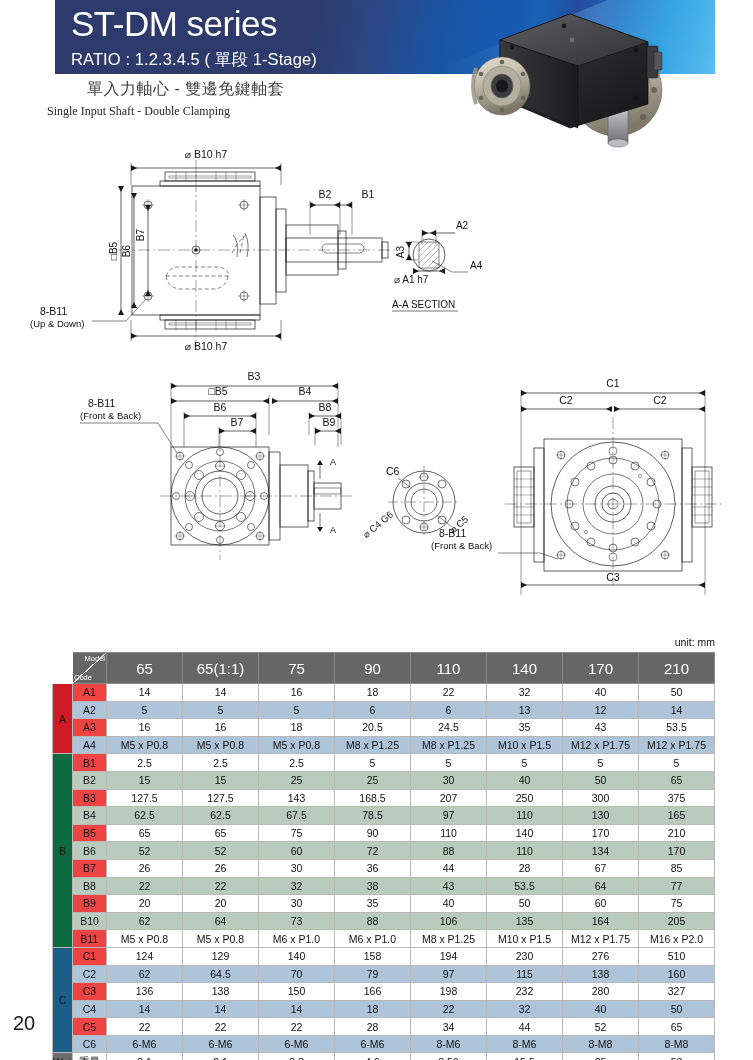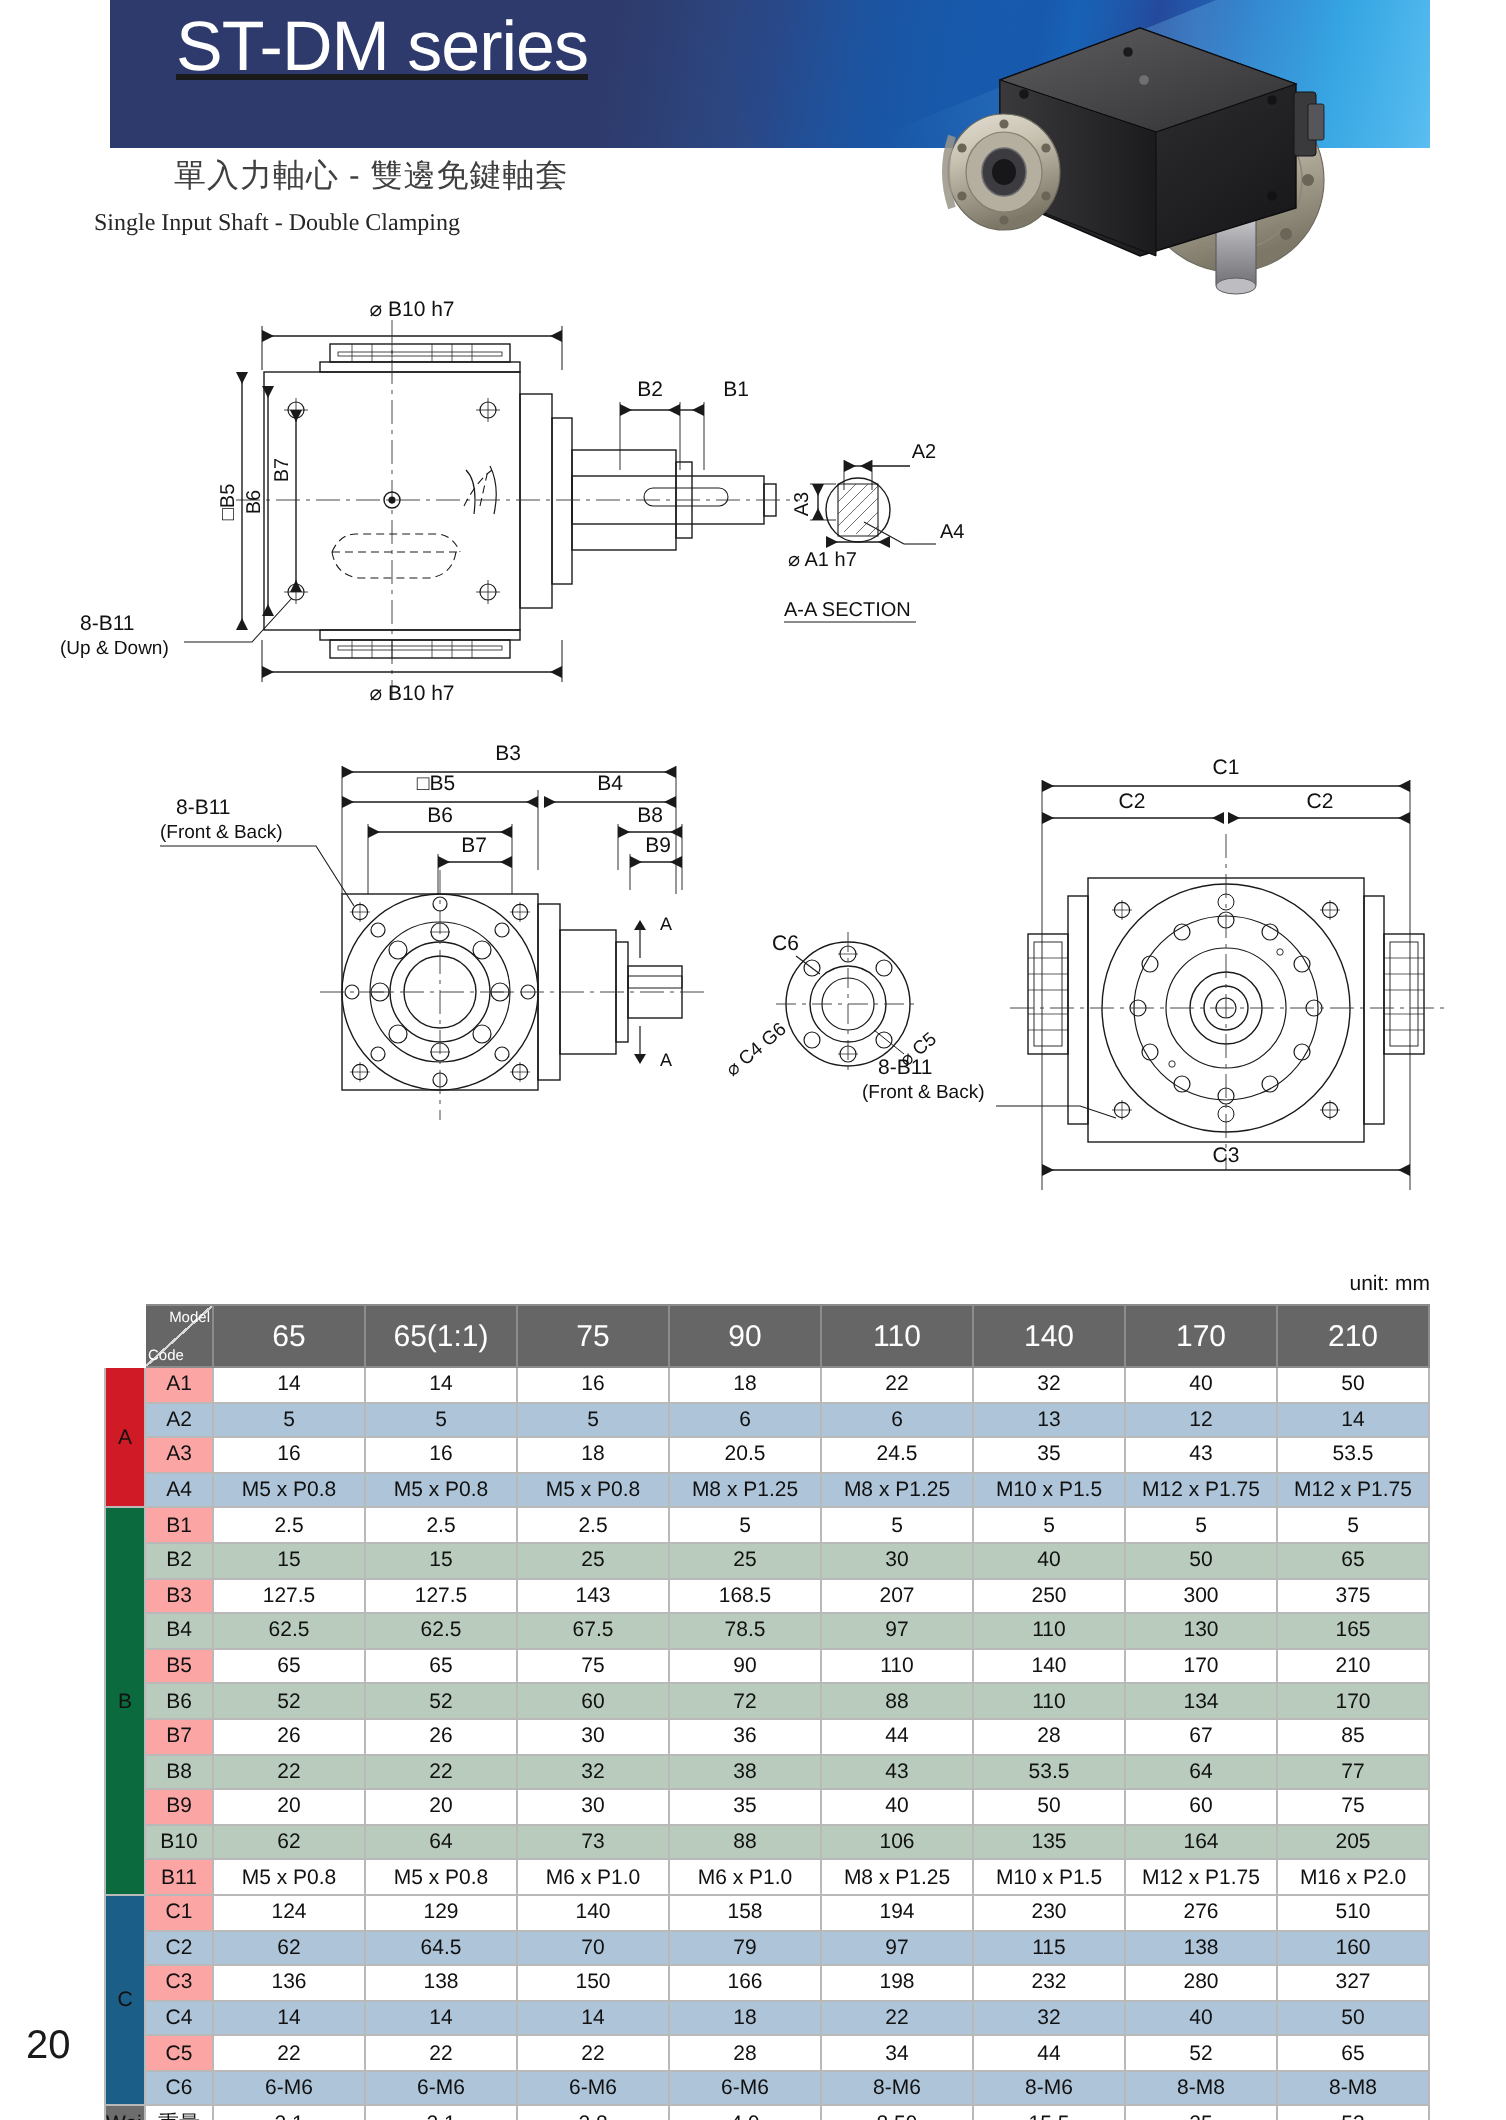--- a/index.html
+++ b/index.html
@@ -51,22 +51,21 @@
     position: absolute;
     right: -20px; top: 10px;
     width: 280px; height: 120px;
     background: linear-gradient(100deg, rgba(255,255,255,0.0) 0%, rgba(120,200,245,0.30) 55%, rgba(255,255,255,0.0) 100%);
     transform: rotate(-22deg);
     pointer-events: none;
   }
   .banner-text {
     position: relative;
     z-index: 3;
-    padding-left: 33px;
-    text-decoration: underline;
+    padding-left: 16px;
   }
   #product-title {
     font-size: 35px;
     font-weight: normal;
     color: #ffffff;
     letter-spacing: -0.5px;
     line-height: 1;
     padding-top: 6px;
   }
   #product-ratio {
@@ -204,21 +203,21 @@
   }
   td.corner .cw-code {
     position: absolute;
     left: 1px; bottom: 0px;
     font-size: 7.5px;
     color: #ffffff;
     line-height: 11px;
   }
 
   
-  td.code-cell { background: #fca5a5; }
+  td.code-cell { background: #ef4444; }
 
   
   tr.z-a td.val, tr.z-a td.code-cell { background: #aec4d9; }
   tr.z-b td.val, tr.z-b td.code-cell { background: #b8cbbd; }
   tr.z-c td.val, tr.z-c td.code-cell { background: #aec4d9; }
 
   
   tr.weight td.val { background: #ffffff; }
   td.weight-code {
     background: #ffffff;
@@ -234,20 +233,21 @@
     font-size: 20px;
     color: #1a1a1a;
   }
 </style>
 </head>
 <body>
 
 <div id="header-banner">
   <div class="banner-text">
     <div id="product-title">ST-DM series</div>
+    <div id="product-ratio">RATIO : 1.2.3.4.5 ( 單段 1-Stage)</div>
   </div>
 </div>
 
 <div id="product-photo">
   <svg width="260" height="152" viewBox="0 0 260 152" xmlns="http://www.w3.org/2000/svg">
     <defs>
       <linearGradient id="gBody" x1="0" y1="0" x2="1" y2="1">
         <stop offset="0%" stop-color="#4a4a4a"></stop>
         <stop offset="45%" stop-color="#2a2a2c"></stop>
         <stop offset="100%" stop-color="#151517"></stop>

